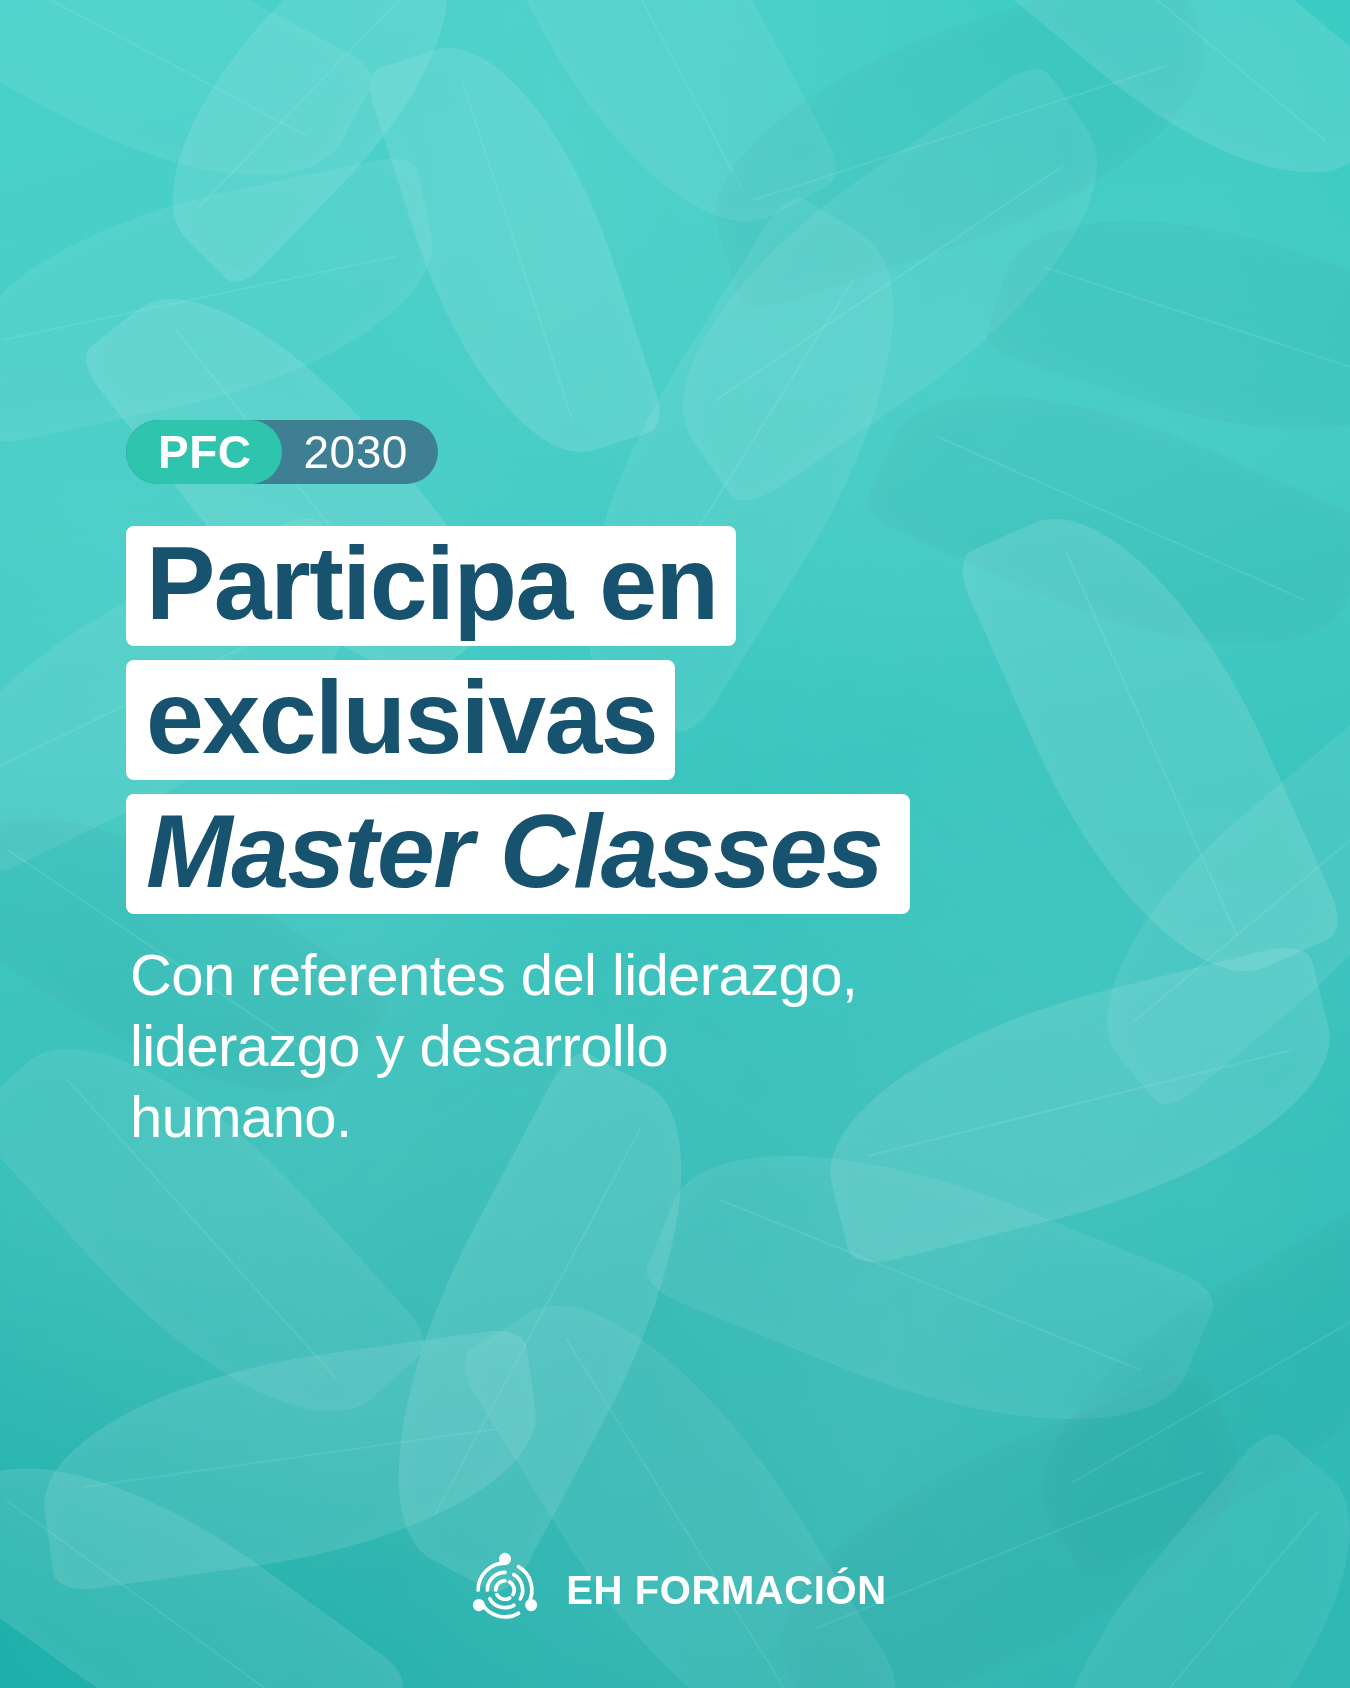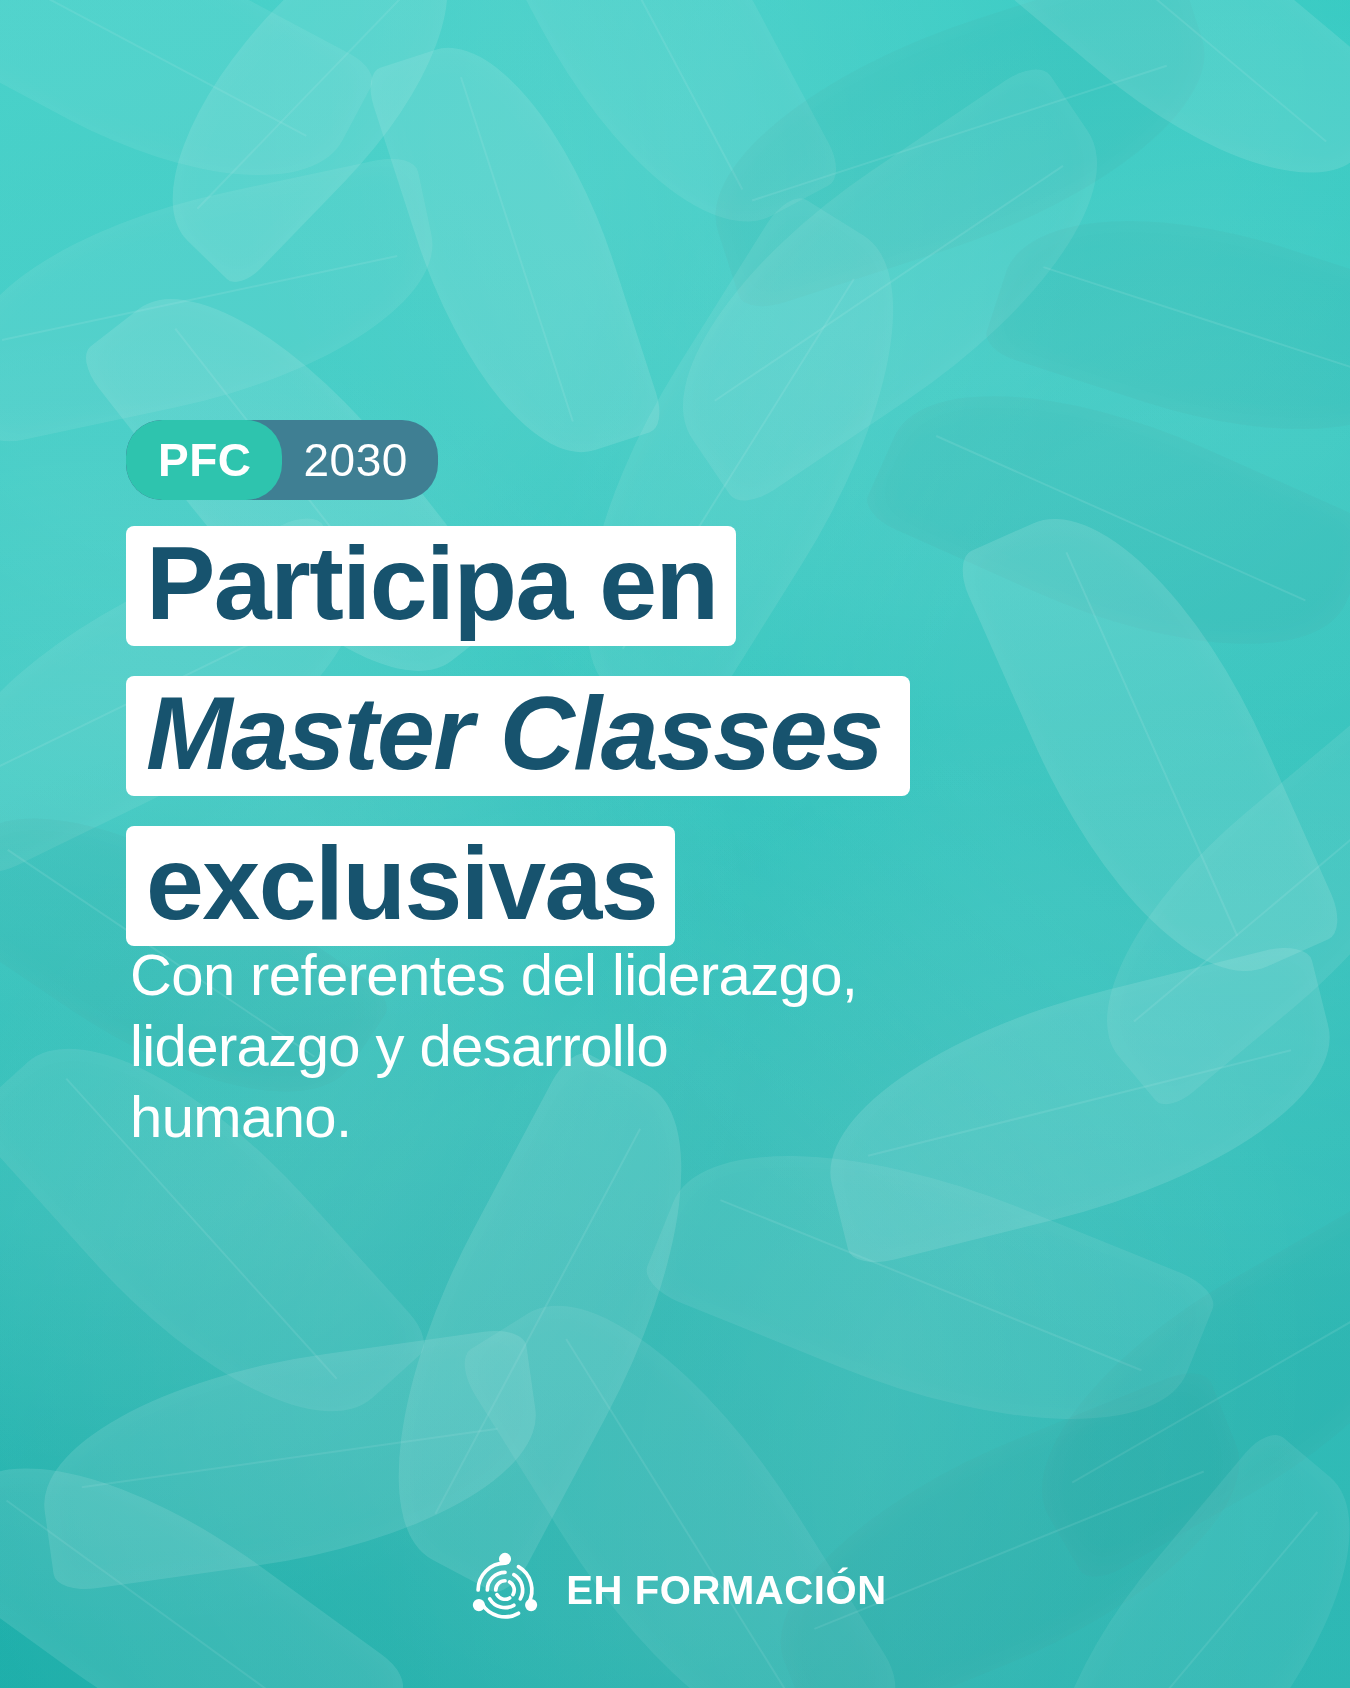--- a/index.html
+++ b/index.html
@@ -60,21 +60,21 @@
     position: absolute;
     left: 0; top: 0;
     width: 100%; height: 100%;
   }
 
   
   .badge {
     position: absolute;
     left: 126px;
     top: 420px;
-    height: 80px;
+    height: 64px;
     display: flex;
     align-items: stretch;
     border-radius: 36px;
     overflow: hidden;
     background: #3f7f93;
   }
   .badge-left {
     background: #2ec4ae;
     color: #ffffff;
     display: flex;
@@ -103,21 +103,21 @@
     left: 126px;
     top: 526px;
     width: 1100px;
   }
   .hl-line {
     display: table;
     background: #ffffff;
     color: #17536e;
     border-radius: 8px;
     padding: 4px 18px 10px 20px;
-    margin-bottom: 30px;
+    margin-bottom: 14px;
     font-size: 104px;
     line-height: 1.02;
     font-weight: bold;
     letter-spacing: -1.5px;
     white-space: nowrap;
   }
   .hl-line.italic {
     font-style: italic;
     padding-right: 28px;
   }
@@ -193,22 +193,22 @@
 
   <div class="content">
 
     <div class="badge">
       <div class="badge-left">PFC</div>
       <div class="badge-right">2030</div>
     </div>
 
     <div class="headline">
       <div class="hl-line">Participa en</div>
+      <div class="hl-line">exclusivas</div>
       <div class="hl-line italic">Master Classes</div>
-      <div class="hl-line">exclusivas</div>
     </div>
 
     <div class="subtitle">Con referentes del liderazgo, liderazgo y desarrollo humano.</div>
 
     <div class="footer">
       <span>
         <svg class="logo-mark" viewBox="0 0 100 100" aria-hidden="true">
           <g fill="none" stroke="#ffffff" stroke-width="4.4" stroke-linecap="round">
 
             <g transform="rotate(-90 50 50)">

